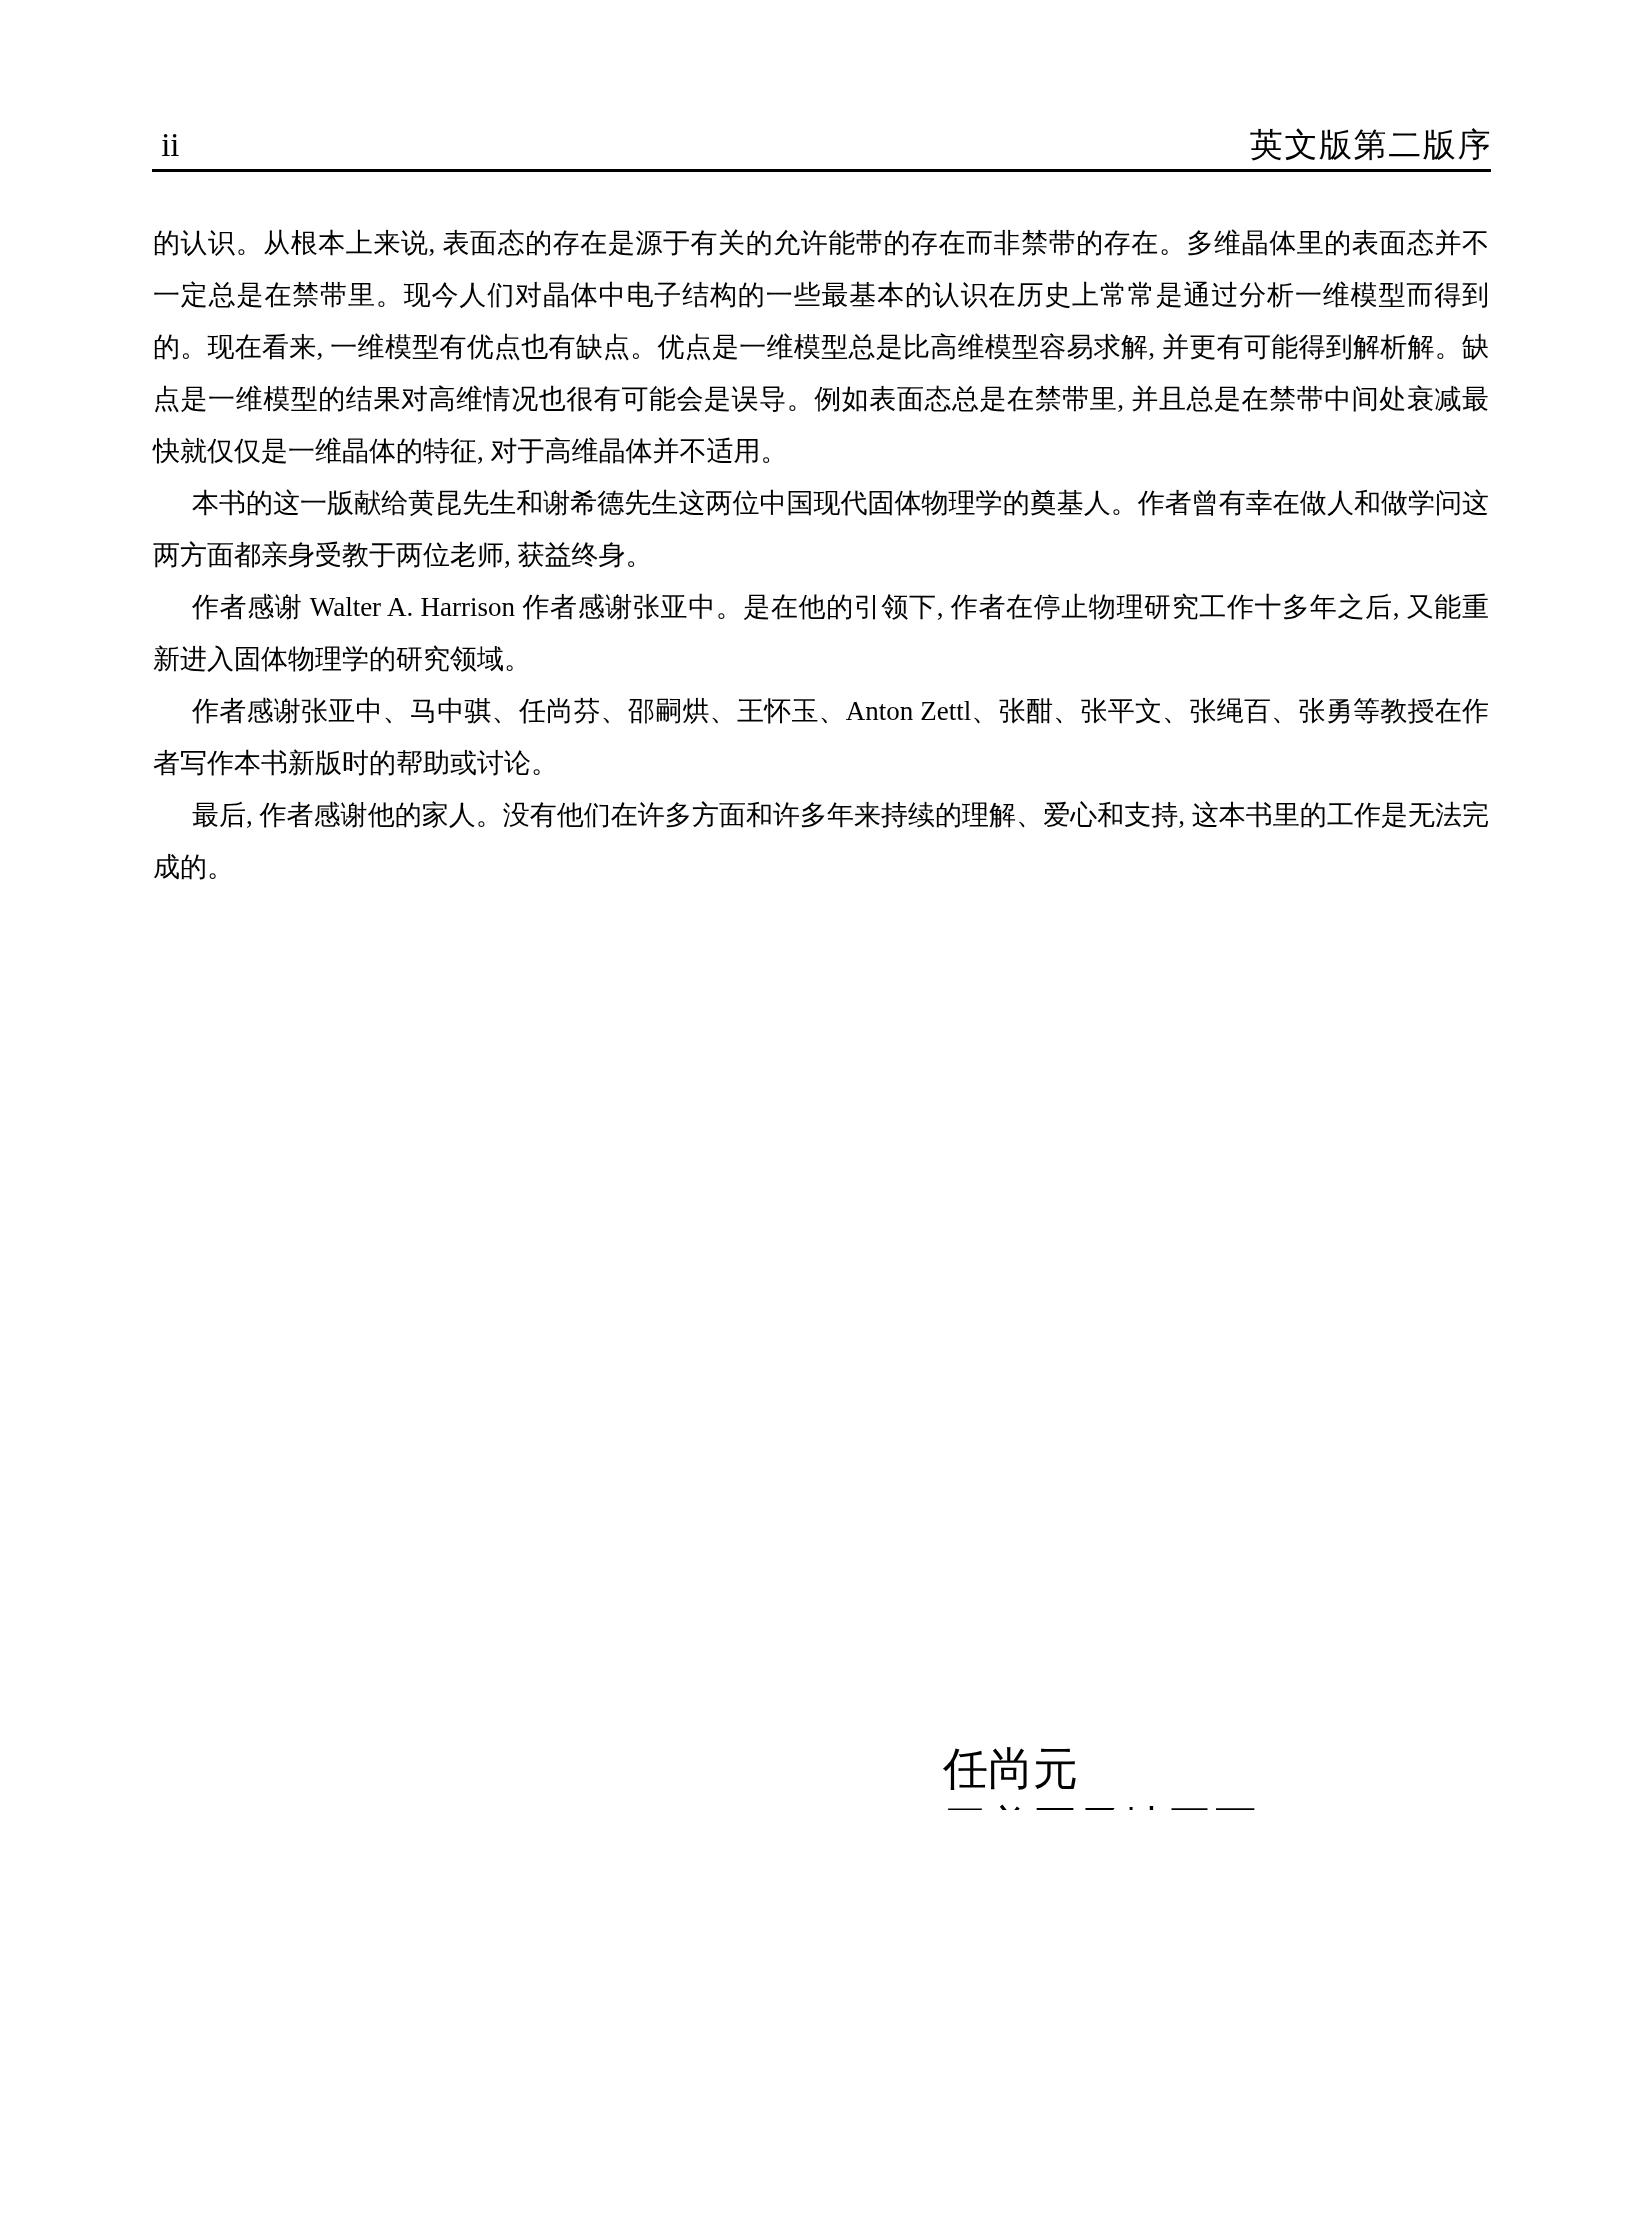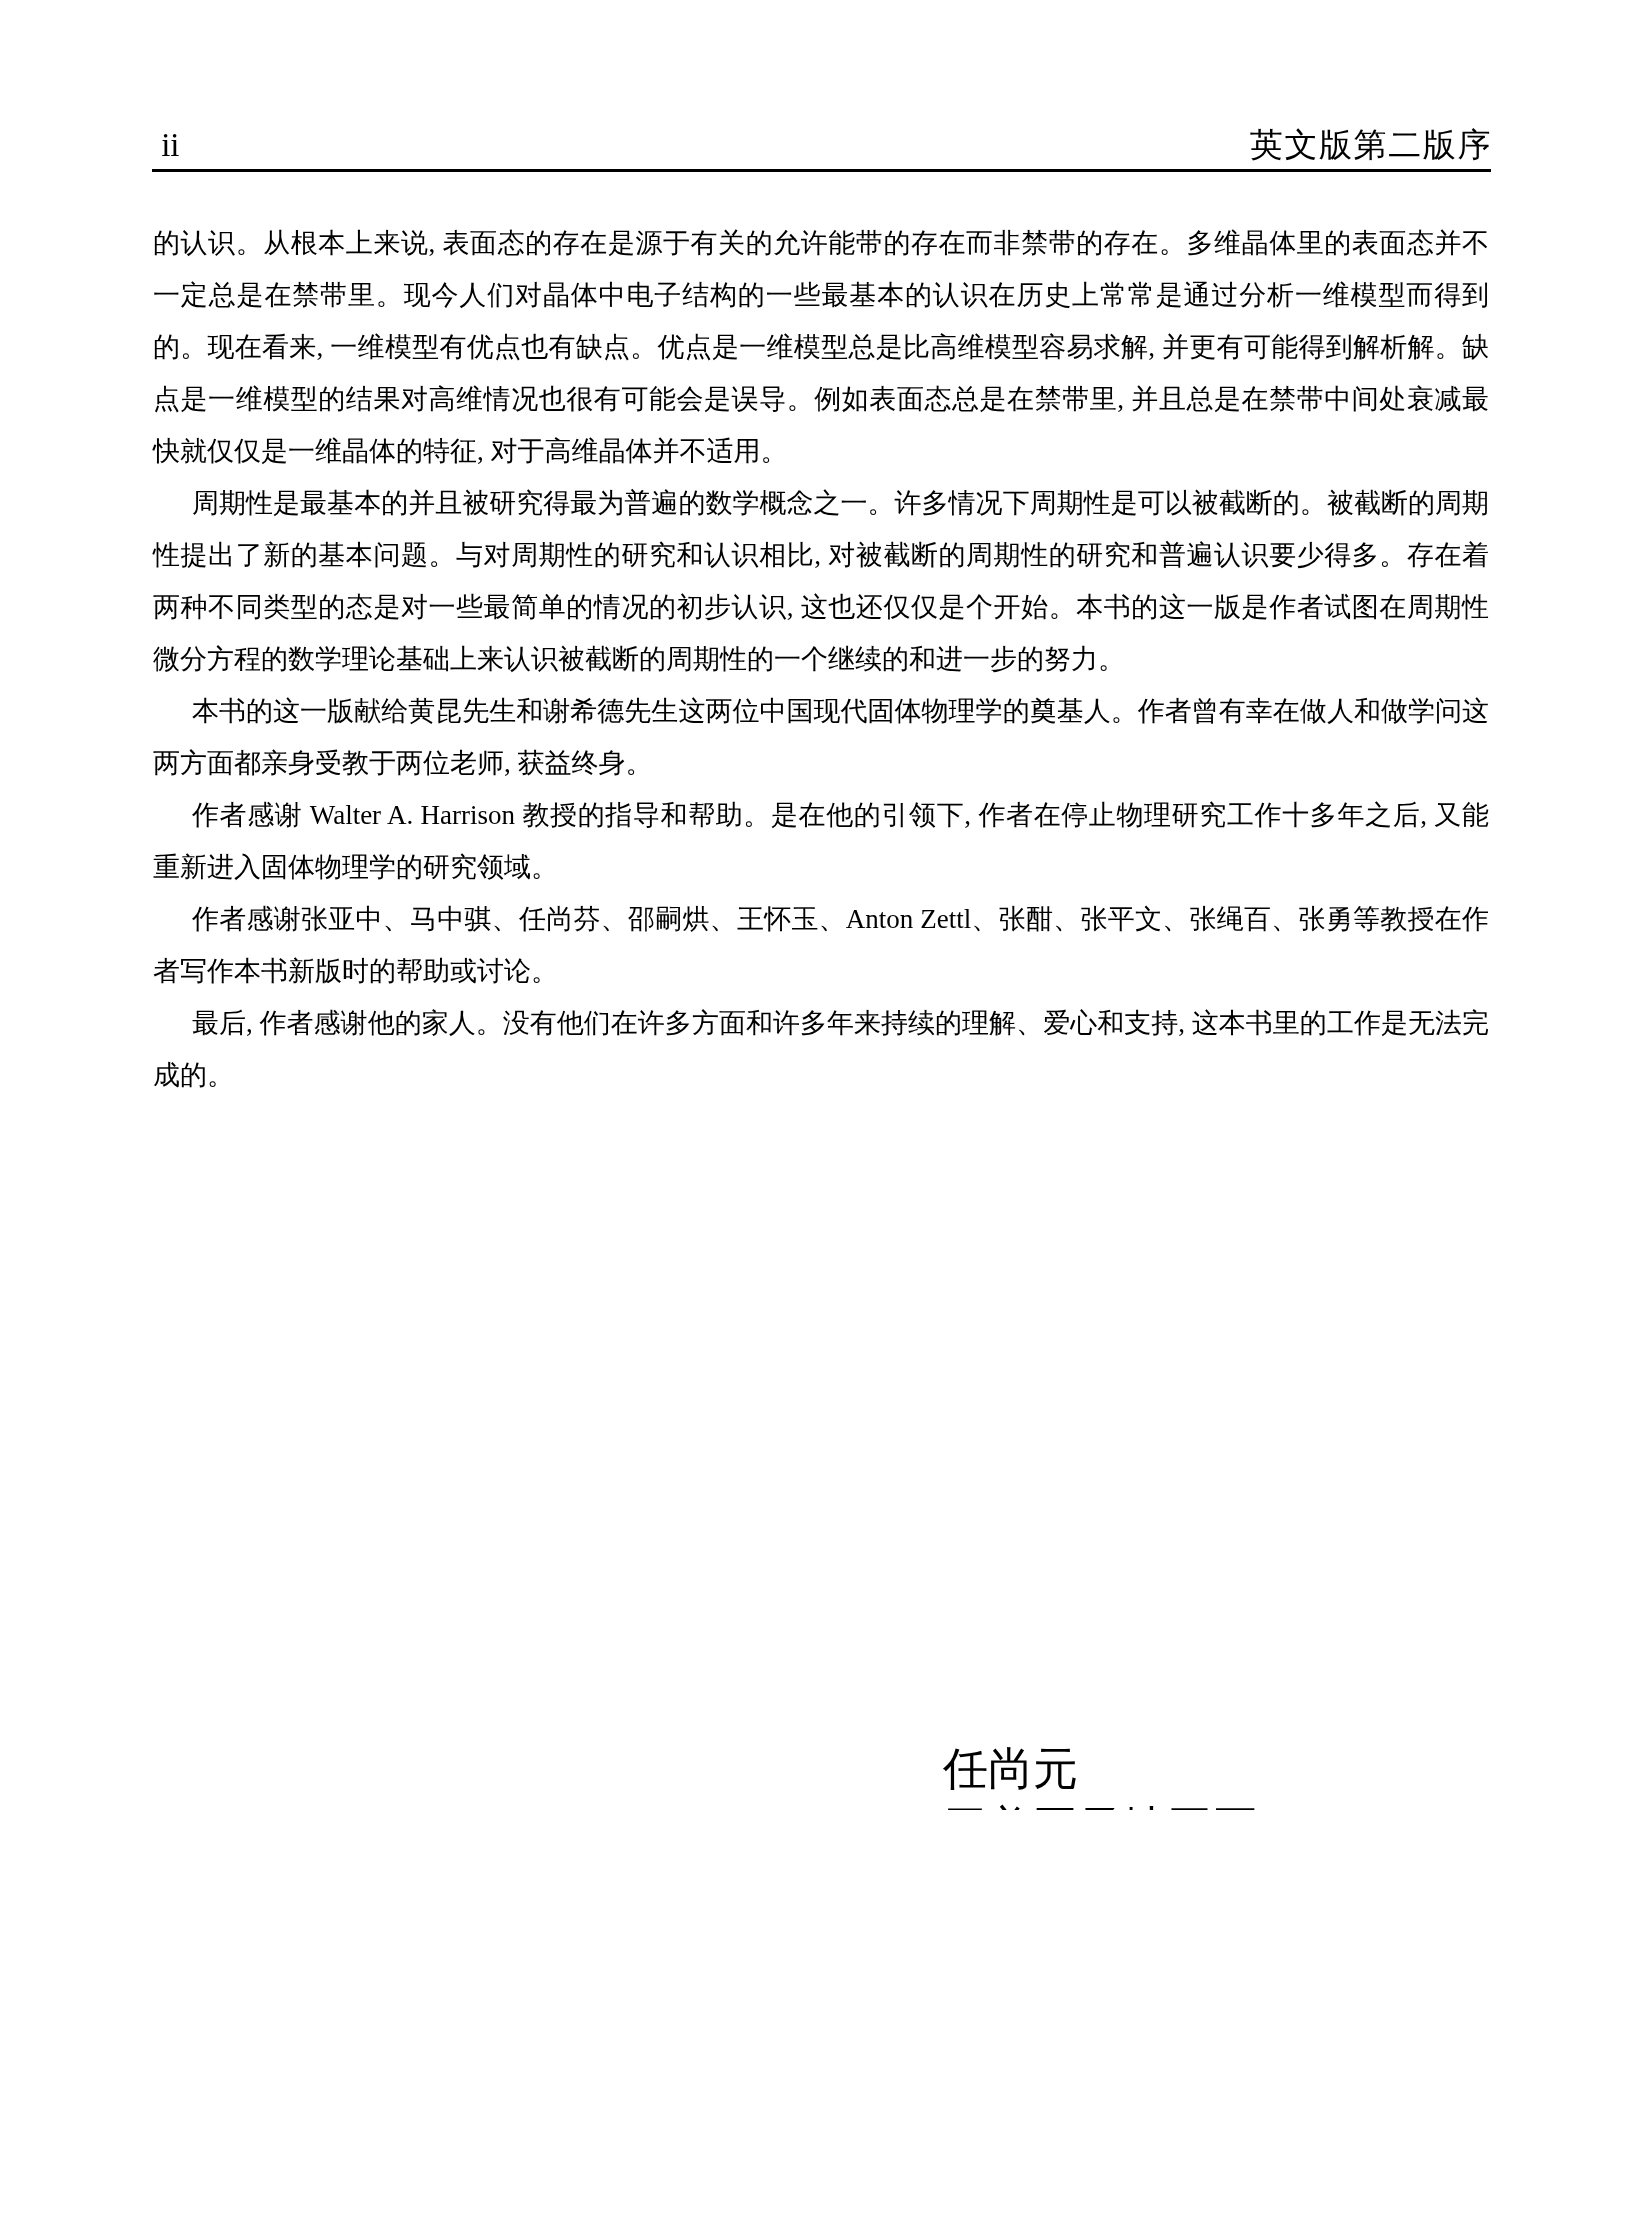--- a/index.html
+++ b/index.html
@@ -85,23 +85,22 @@
 
   <div class="running-header">
     <span class="page-number">ii</span>
     <span class="header-title">英文版第二版序</span>
   </div>
 
   <div class="header-rule"></div>
 
   <div class="body-text">
     <p>的认识。从根本上来说, 表面态的存在是源于有关的允许能带的存在而非禁带的存在。多维晶体里的表面态并不一定总是在禁带里。现今人们对晶体中电子结构的一些最基本的认识在历史上常常是通过分析一维模型而得到的。现在看来, 一维模型有优点也有缺点。优点是一维模型总是比高维模型容易求解, 并更有可能得到解析解。缺点是一维模型的结果对高维情况也很有可能会是误导。例如表面态总是在禁带里, 并且总是在禁带中间处衰减最快就仅仅是一维晶体的特征, 对于高维晶体并不适用。</p>
-    <p class="indent">周期性是最基本的并且被研究得最为普遍的数学概念之一。许多情况下周期性是可以被截断的。被截断的周期性提出了新的基本问题。与对周期性的研究和认识相比, 对被截断的周期性的研究和普遍认识要少得多。存在着两种不同类型的态是对一些最简单的情况的初步认识, 这也还仅仅是个开始。本书的这一版是作者试图在周期性微分方程的数学理论基础上来认识被截断的周期性的一个继续的和进一步的努力。</p>
     <p class="indent">本书的这一版献给黄昆先生和谢希德先生这两位中国现代固体物理学的奠基人。作者曾有幸在做人和做学问这两方面都亲身受教于两位老师, 获益终身。</p>
-    <p class="indent">作者感谢 Walter A. Harrison 教授的指导和帮助。是在他的引领下, 作者在停止物理研究工作十多年之后, 又能重新进入固体物理学的研究领域。</p>
+    <p class="indent">作者感谢 Walter A. Harrison 作者感谢张亚中。是在他的引领下, 作者在停止物理研究工作十多年之后, 又能重新进入固体物理学的研究领域。</p>
     <p class="indent">作者感谢张亚中、马中骐、任尚芬、邵嗣烘、王怀玉、Anton Zettl、张酣、张平文、张绳百、张勇等教授在作者写作本书新版时的帮助或讨论。</p>
     <p class="indent">最后, 作者感谢他的家人。没有他们在许多方面和许多年来持续的理解、爱心和支持, 这本书里的工作是无法完成的。</p>
   </div>
 
   <div class="signature">
     <div>任尚元</div>
     <div>于美国圣地亚哥 Carmel Valley</div>
   </div>
 
 </div>

